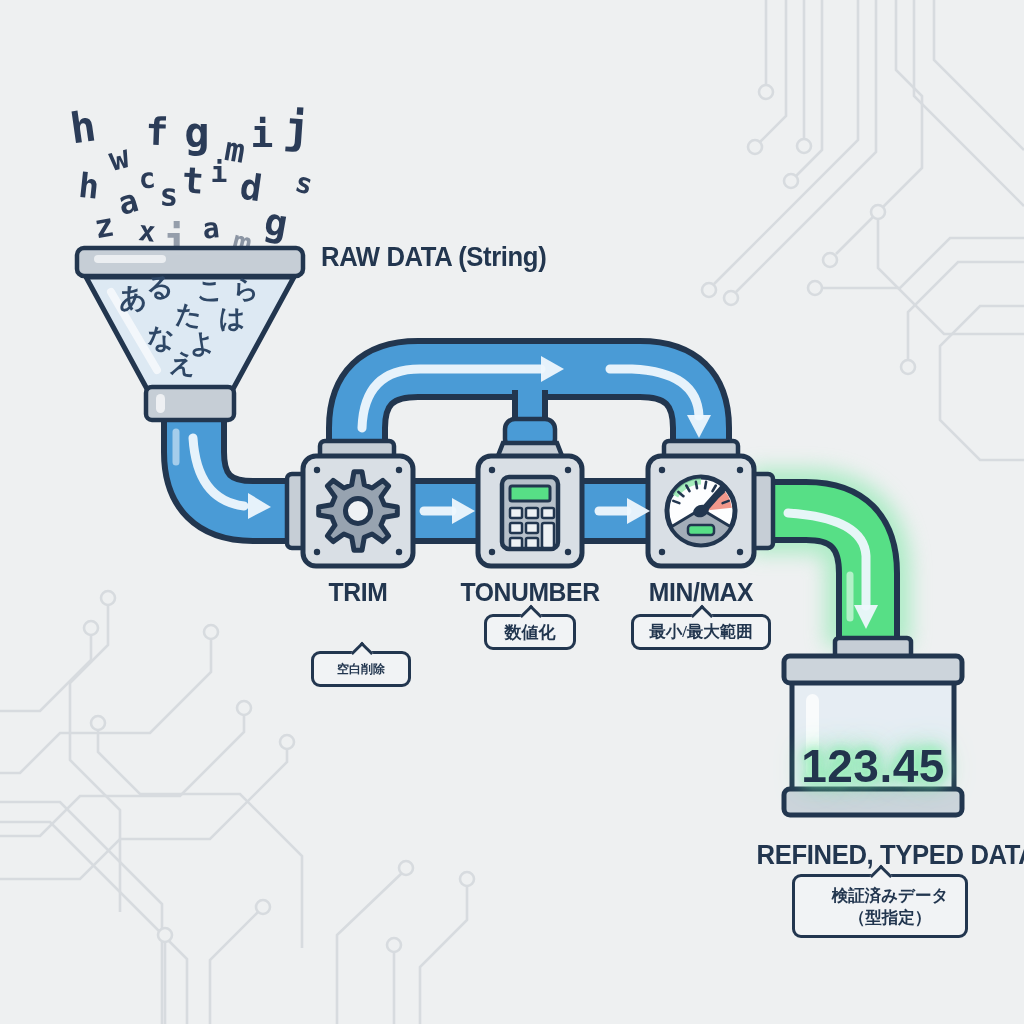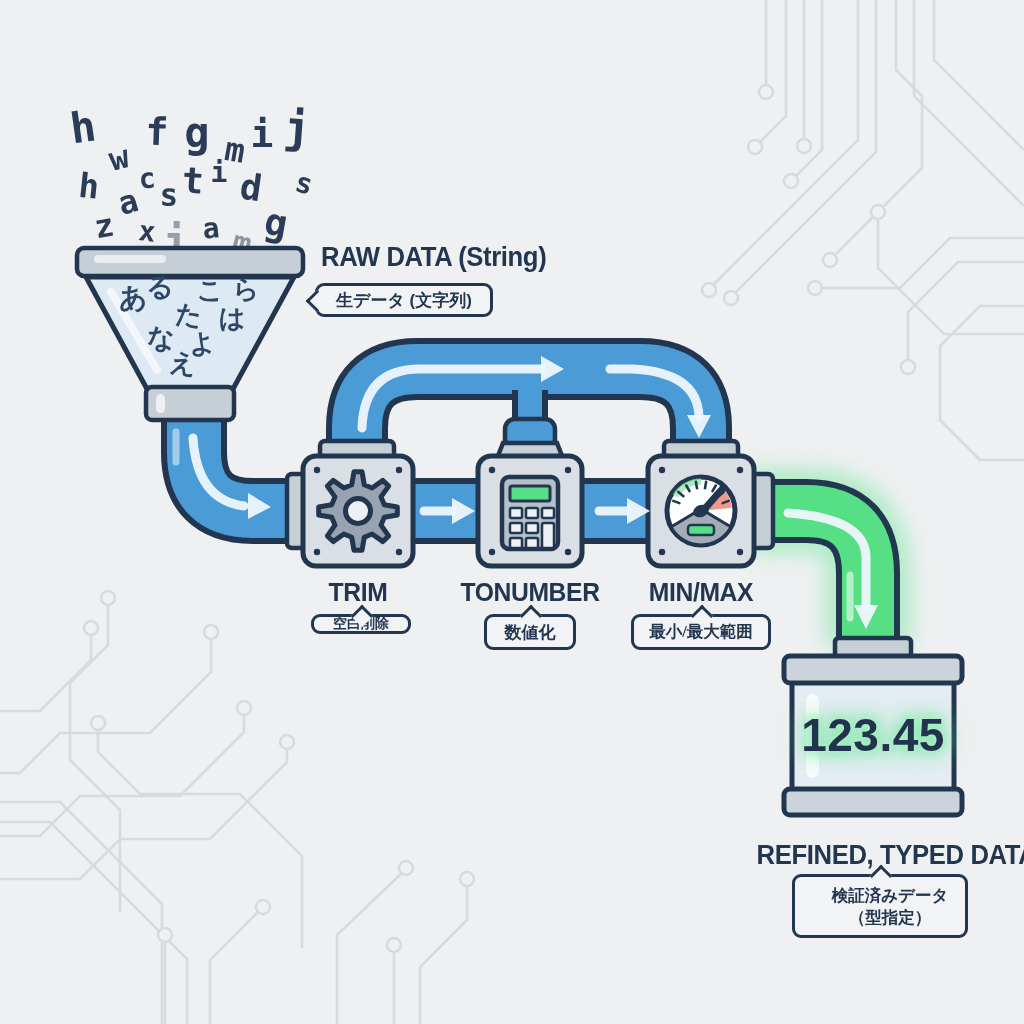--- a/index.html
+++ b/index.html
@@ -20,21 +20,21 @@
   .center{text-align:center;}
 
   .bubble{box-sizing:border-box;background:var(--bubble-bg);border:3px solid var(--navy);border-radius:9px;
           color:var(--navy);font-weight:700;display:flex;align-items:center;justify-content:center;
           text-align:center;white-space:nowrap;}
   .notch{position:absolute;width:13px;height:13px;background:var(--bubble-bg);}
   .notch-top{top:-9px;left:50%;margin-left:-7px;border-top:3px solid var(--navy);border-left:3px solid var(--navy);transform:rotate(45deg);}
   .notch-left{left:-9px;top:50%;margin-top:-7px;border-left:3px solid var(--navy);border-bottom:3px solid var(--navy);transform:rotate(45deg);}
 
   #output-value{font-weight:700;color:#22344d;letter-spacing:.5px;
-    text-shadow:0 0 5px #b9f4cf,0 0 12px #7ae8a4,0 0 20px #7ae8a4,0 0 30px rgba(122,232,164,.8);}
+    text-shadow:0 0 5px #b9f4cf,0 0 12px #7ae8a4,0 0 20px #7ae8a4,0 0 30px rgba(122,232,164,.8);margin-top:31px;}
 
   
   .circuit{stroke:var(--circuit);stroke-width:2.6;fill:none;}
   .circuit-pad{stroke:var(--circuit);stroke-width:2.6;fill:var(--background);}
   .pipe-o{stroke:var(--navy);fill:none;}
   .pipe-b{stroke:var(--pipe-blue);fill:none;}
   .pipe-g{stroke:var(--pipe-green);fill:none;}
   .f-box{fill:var(--box-gray);stroke:var(--navy);stroke-width:5;}
   .f-cap{fill:var(--cap-gray);stroke:var(--navy);stroke-width:4.5;}
   .f-funnel{fill:#dde9f3;stroke:var(--navy);stroke-width:5;stroke-linejoin:round;}
@@ -260,27 +260,23 @@
       <div class="funnel-letter" style="left: 189px; top: 315px; font-size: 26px; transform: translate(-50%, -50%) rotate(8deg);">た</div>
       <div class="funnel-letter" style="left: 232px; top: 318px; font-size: 26px; transform: translate(-50%, -50%) rotate(0deg);">は</div>
       <div class="funnel-letter" style="left: 161px; top: 337px; font-size: 27px; transform: translate(-50%, -50%) rotate(0deg);">な</div>
       <div class="funnel-letter" style="left: 202px; top: 343px; font-size: 26px; transform: translate(-50%, -50%) rotate(-6deg);">よ</div>
       <div class="funnel-letter" style="left: 183px; top: 363px; font-size: 26px; transform: translate(-50%, -50%) rotate(6deg);">え</div>
     </div>
 
   <div id="labels">
     <div class="hdr left-origin" style="left:321px;top:242px;font-size:27px;">RAW DATA (String)</div>
 
-    <div class="bubble" style="left:315px;top:283px;width:178px;height:34px;font-size:17px;">
-      <span class="notch notch-left"></span>
-      <span>生データ (文字列)</span>
-    </div>
 
     <div class="hdr center" style="left:302px;top:577px;width:112px;font-size:26px;">TRIM</div>
-    <div class="bubble" style="left:311px;top:614px;width:100px;height:20px;font-size:14px;">
+    <div class="bubble" style="left:311px;top:651px;width:100px;height:36px;font-size:12px;">
       <span class="notch notch-top"></span>
       <span>空白削除</span>
     </div>
 
     <div class="hdr center" style="left:452px;top:577px;width:156px;font-size:26px;">TONUMBER</div>
     <div class="bubble" style="left:484px;top:614px;width:92px;height:36px;font-size:17px;">
       <span class="notch notch-top"></span>
       <span>数値化</span>
     </div>
 

